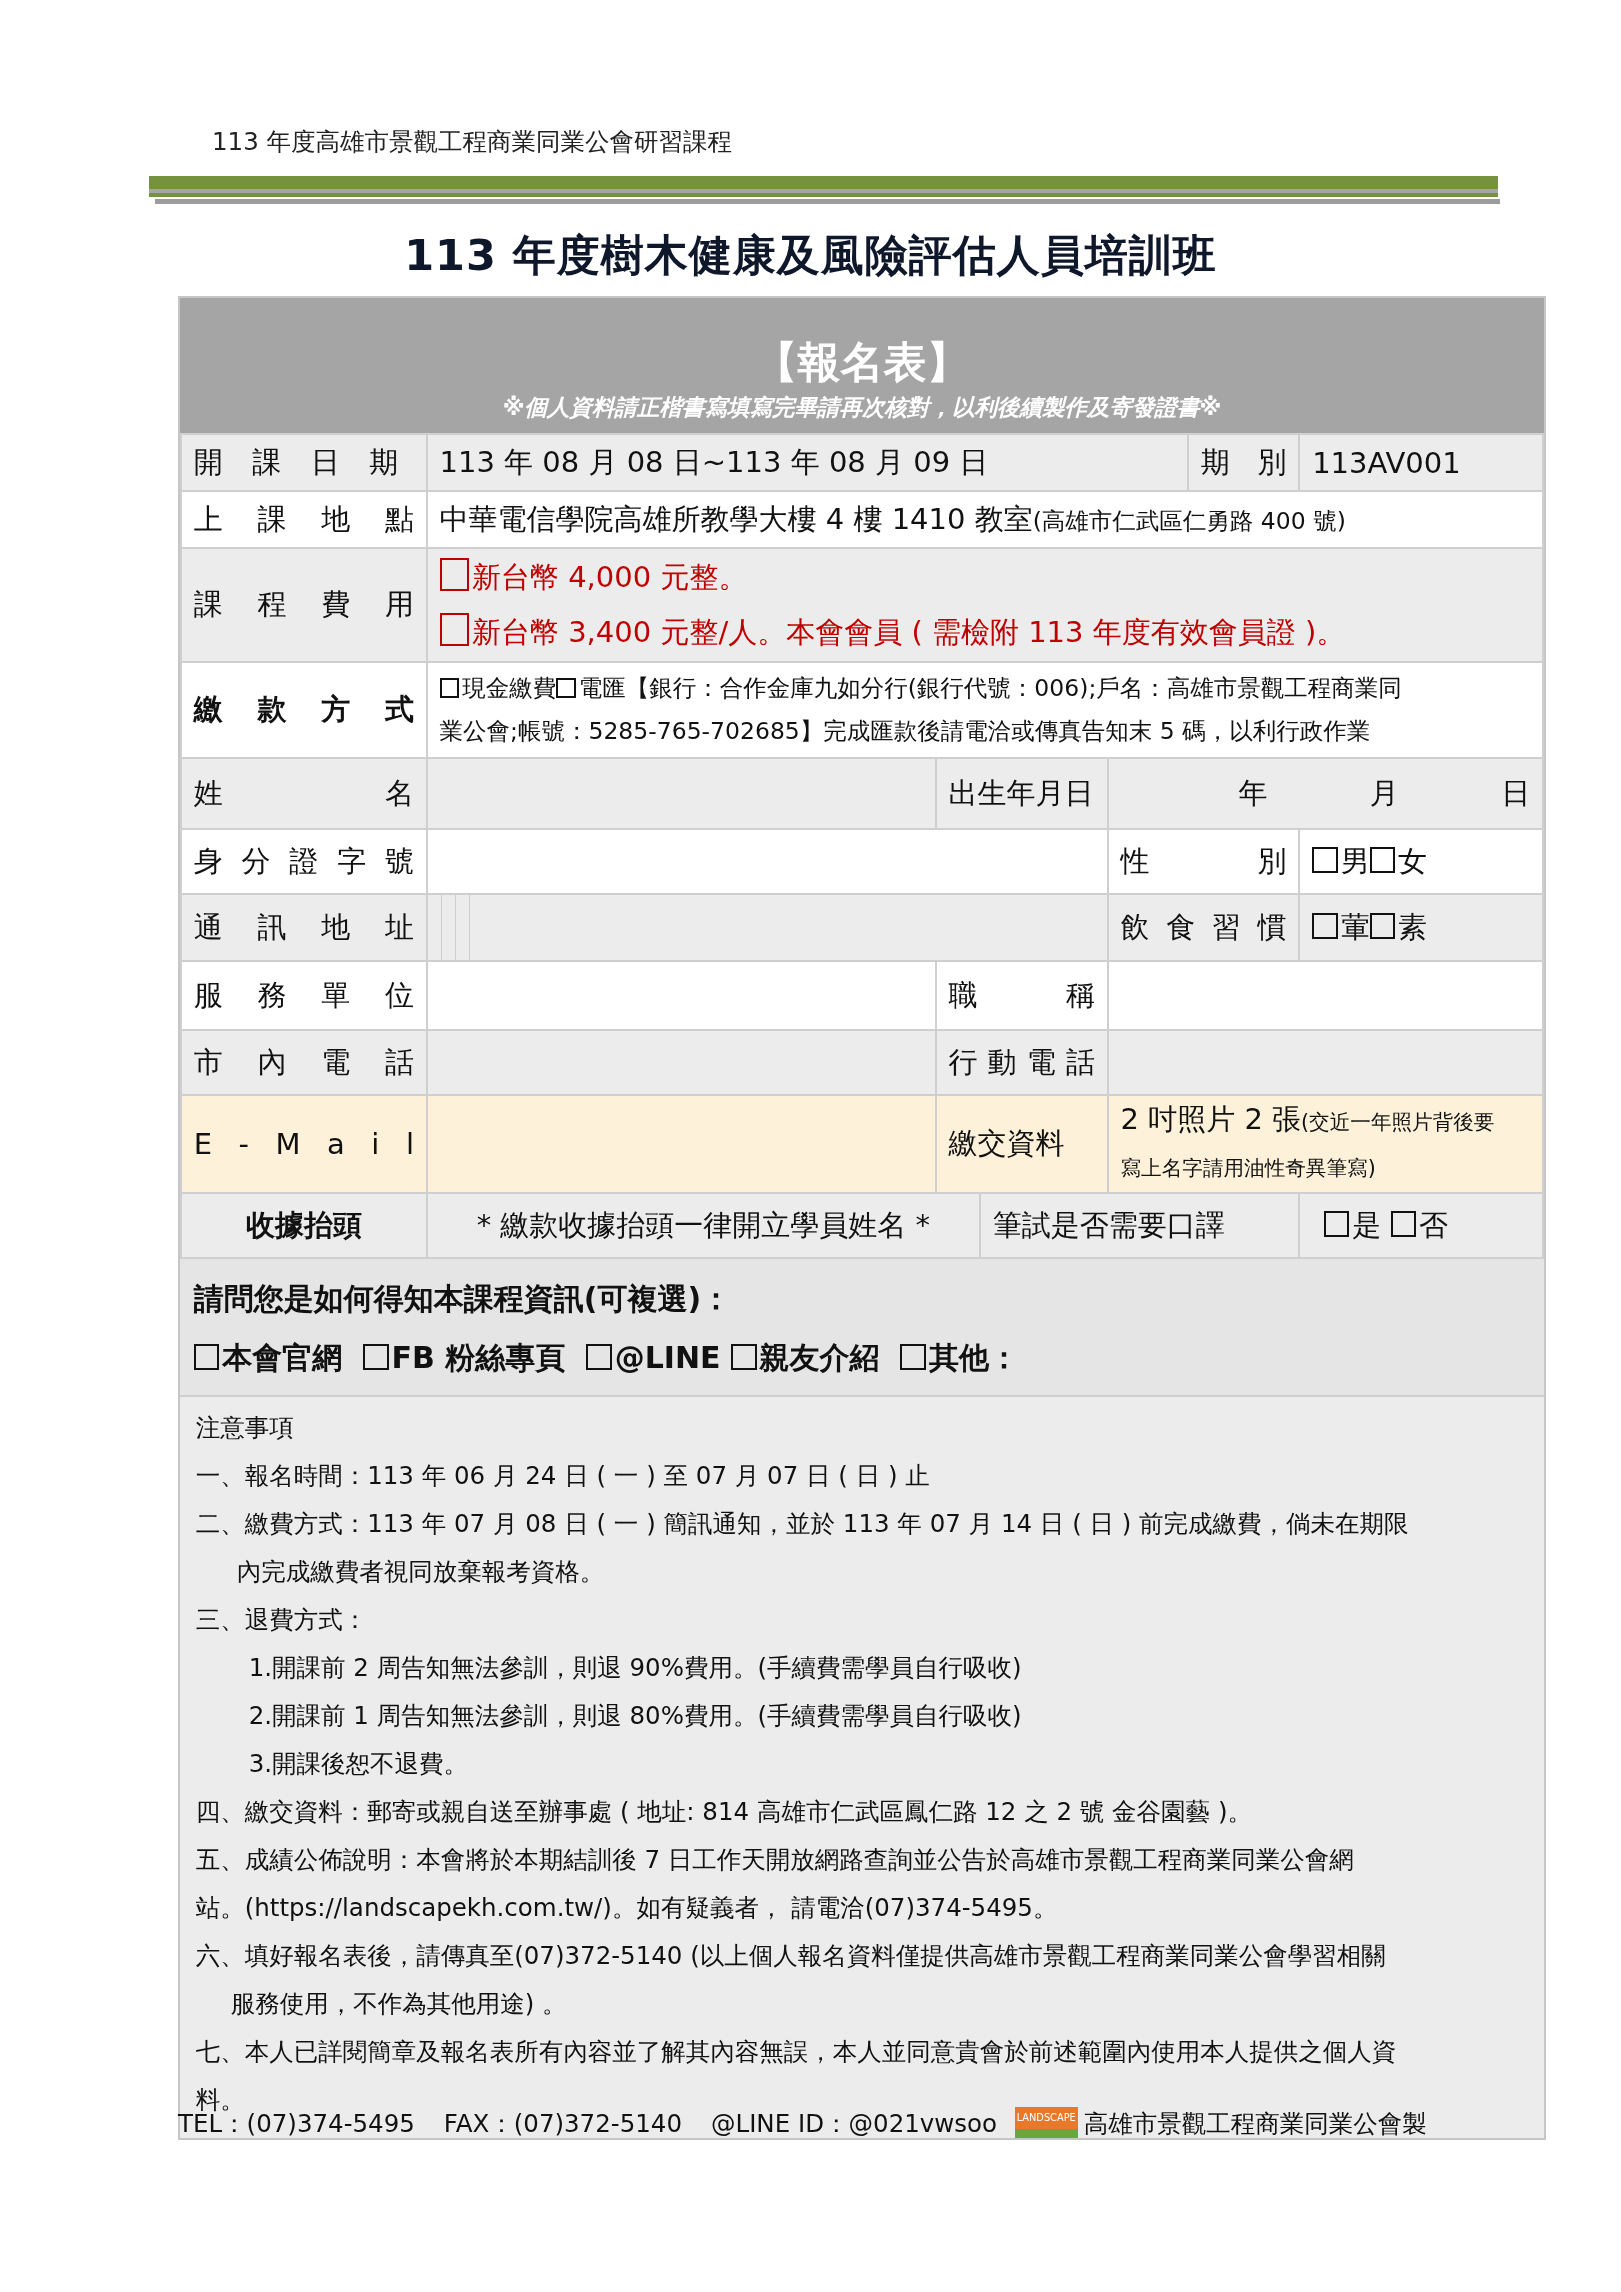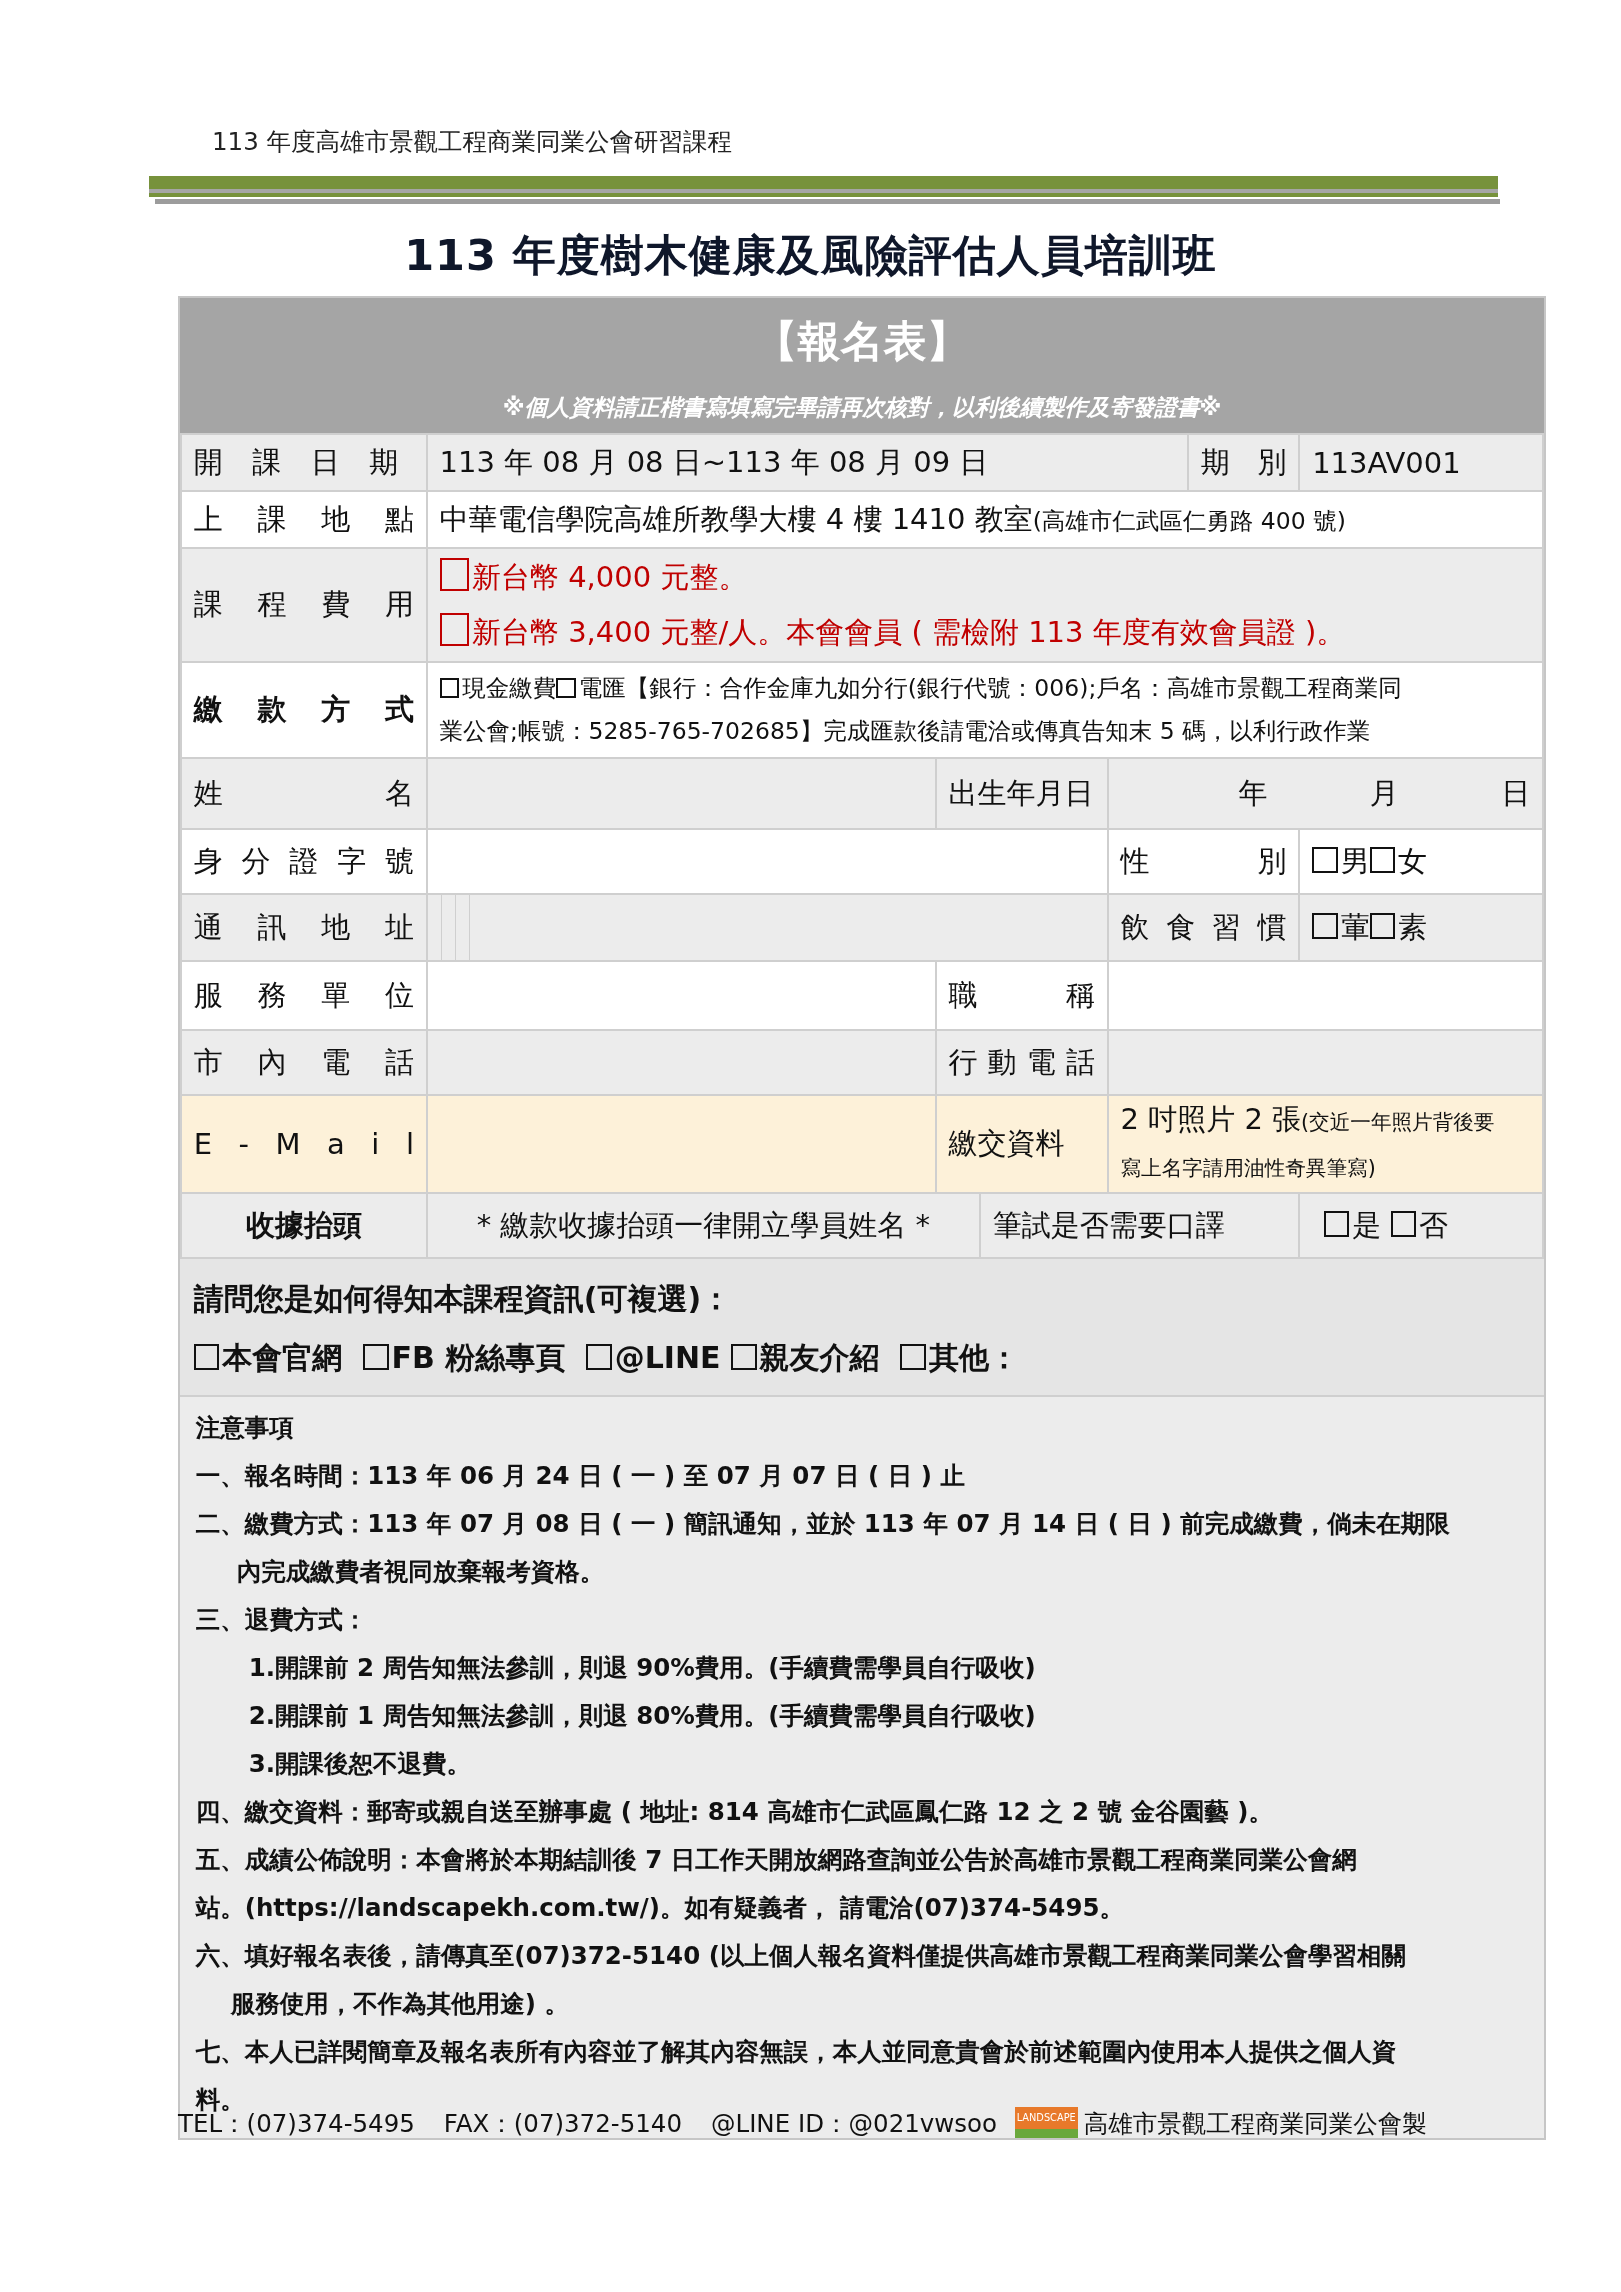--- a/index.html
+++ b/index.html
@@ -6,37 +6,37 @@
   body{width:1621px;height:2293px;position:relative;font-family:"DejaVu Sans","Liberation Sans",sans-serif;color:#111;overflow:hidden;}
   .hdr-text{position:absolute;left:212px;top:125px;font-size:24.5px;color:#222;letter-spacing:0;}
   .bar1{position:absolute;left:149px;top:176px;width:1349px;height:12.7px;background:#77923c;}
   .bar1b{position:absolute;left:149px;top:189px;width:1349px;height:3.9px;background:#a6a6a6;}
   .bar1c{position:absolute;left:149px;top:193px;width:1349px;height:3.9px;background:#77923c;}
   .bar2{position:absolute;left:155px;top:199px;width:1345px;height:4.9px;background:#9c9c9c;}
   .title{position:absolute;left:0;width:1621px;top:227px;text-align:center;font-size:43px;font-weight:bold;letter-spacing:1px;color:#0f172a;}
 
   .form{position:absolute;left:178px;top:296px;width:1364px;border:2px solid #c6c6c6;}
   .banner{background:#a5a5a5;color:#fff;text-align:center;height:135px;position:relative;}
-  .banner .b1{position:absolute;top:15px;left:0;width:100%;font-size:43px;font-weight:bold;}
+  .banner .b1{position:absolute;top:36px;left:0;width:100%;font-size:43px;font-weight:bold;}
   .banner .b2{position:absolute;top:94px;left:0;width:100%;font-size:22.5px;font-weight:bold;font-style:italic;}
 
   table{border-collapse:collapse;width:100%;table-layout:fixed;}
   td{border:2.9px solid #cfcfcf;padding:0 11.8px;font-size:29px;vertical-align:middle;}
   .g{background:#ececec;}
   .w{background:#ffffff;}
   .y{background:#fdf1d9;}
   .lbl{letter-spacing:15.7px;white-space:nowrap;}
   .lbl-j{display:flex;justify-content:space-between;}
   .red{color:#c00000;}
   .bold{font-weight:bold;}
   .small{font-size:20.6px;}
   .box{display:inline-block;width:21.6px;height:21.6px;border:2px solid #111;vertical-align:-2px;margin-right:2.9px;}
   .box-red{display:inline-block;width:25.5px;height:29px;border:2.9px solid #c00000;vertical-align:-3.9px;margin-right:2.9px;}
   .notes{background:#ececec;padding:7.8px 13.7px 13.7px 15.7px;font-size:24.5px;line-height:48px;}
-  .notes .b{font-weight:bold;}
+  .notes .b{font-weight:normal;}
   .indent{padding-left:41px;}
   .indent2{padding-left:53px;}
   .indent3{padding-left:35px;}
   .source{background:#e5e5e5;padding:9.8px 13.7px;font-size:30px;font-weight:bold;line-height:59px;height:116px;position:relative;}
   .footer{position:absolute;left:178px;top:2107px;font-size:24.5px;color:#111;display:flex;align-items:center;white-space:nowrap;}
   .footer span{margin-right:29px;}
   .logo{width:63px;height:33px;display:inline-block;vertical-align:middle;margin-right:6px;position:relative;}
   .logo .top{height:21.6px;background:#e8792a;color:#fff;font-size:9.8px;text-align:center;line-height:21.6px;font-family:"DejaVu Sans",sans-serif;}
   .logo .bot{height:9.8px;background:#6aa83c;}
 </style>

